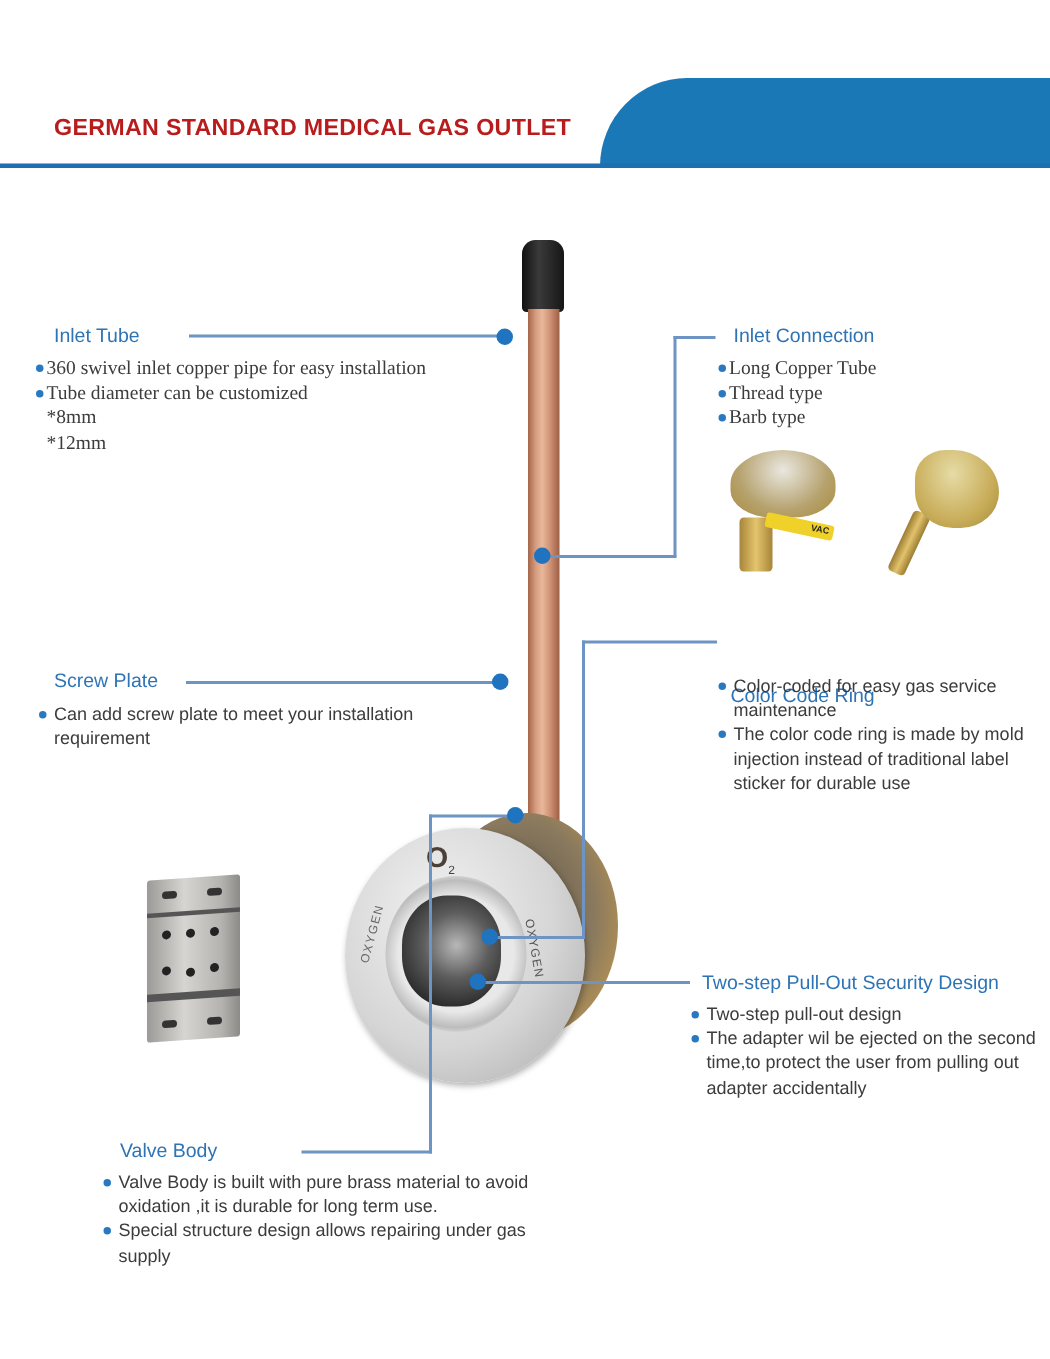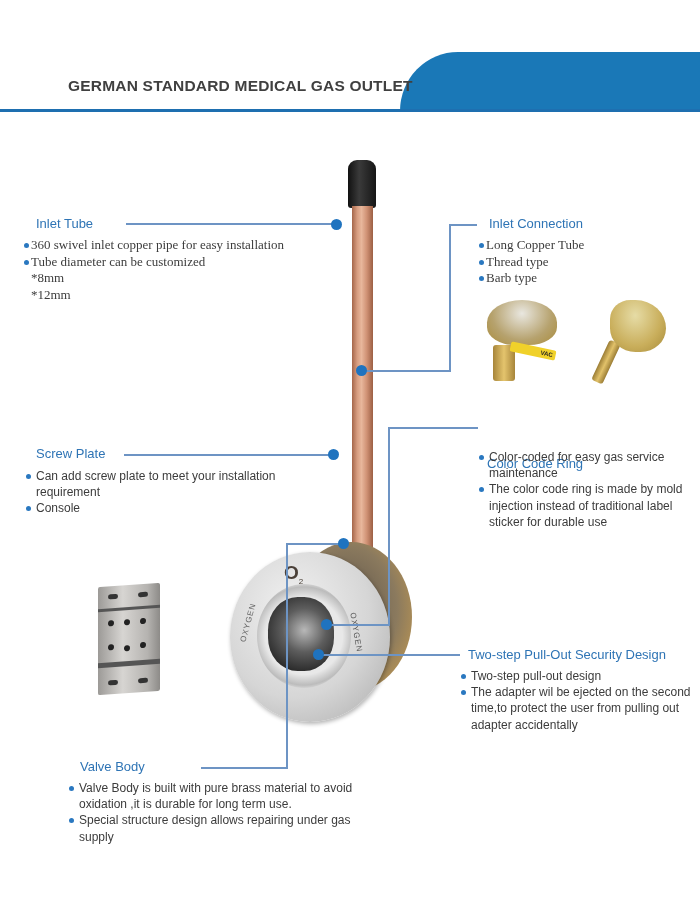--- a/index.html
+++ b/index.html
@@ -2,21 +2,21 @@
 <html><head>
 <meta charset="utf-8">
 <style>
   * { margin: 0; padding: 0; box-sizing: border-box; }
   html, body { width: 700px; height: 906px; background: #ffffff; overflow: hidden; }
   body { position: relative; font-family: "Liberation Sans", sans-serif; color: #3a3a3a; }
 
   .header-title {
     position: absolute; left: 36px; top: 77px;
     font-family: "Liberation Sans", sans-serif; font-weight: bold;
-    font-size: 15.5px; color: #404040; letter-spacing: 0.2px; margin-left: 32px;
+    font-size: 15.5px; color: #b91c1c; letter-spacing: 0.2px;
   }
   .header-bar { position: absolute; left: 0; top: 109px; width: 700px; height: 3px; background: #1e6fb0; }
   .header-shape {
     position: absolute; left: 400px; top: 52px; width: 300px; height: 59px;
     background: #1a78b7; border-top-left-radius: 58px 59px;
   }
 
   .sec-title { position: absolute; font-size: 13px; color: #2e74b5; white-space: nowrap; }
   .bullets { position: absolute; list-style: none; font-size: 12px; line-height: 16.2px; color: #3c3c3c; }
   .bullets li { position: relative; padding-left: 13px; }
@@ -145,21 +145,20 @@
 
 <div class="sec-title" style="left:487px;top:420px;margin-top:36px;">Color Code Ring</div>
 <ul class="bullets" style="left:476px;top:449px;width:220px;">
   <li>Color-coded for easy gas service maintenance</li>
   <li>The color code ring is made by mold injection instead of traditional label sticker for durable use</li>
 </ul>
 
 <div class="sec-title" style="left:36px;top:446px;">Screw Plate</div>
 <ul class="bullets" style="left:23px;top:468px;width:290px;">
   <li>Can add screw plate to meet your installation requirement</li>
-  <li>Console</li>
 </ul>
 
 <div class="sec-title" style="left:468px;top:647px;">Two-step Pull-Out Security Design</div>
 <ul class="bullets" style="left:458px;top:668px;width:235px;">
   <li>Two-step pull-out design</li>
   <li>The adapter wil be ejected on the second time,to protect the user from pulling out adapter accidentally</li>
 </ul>
 
 <div class="sec-title" style="left:80px;top:759px;">Valve Body</div>
 <ul class="bullets" style="left:66px;top:780px;width:290px;">

